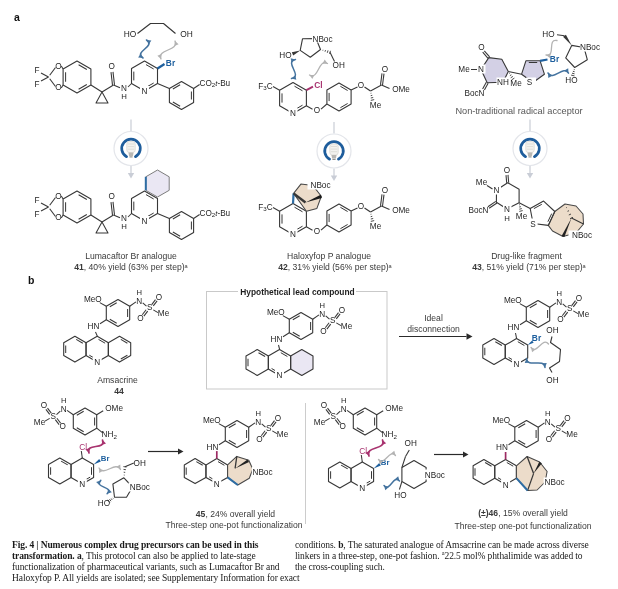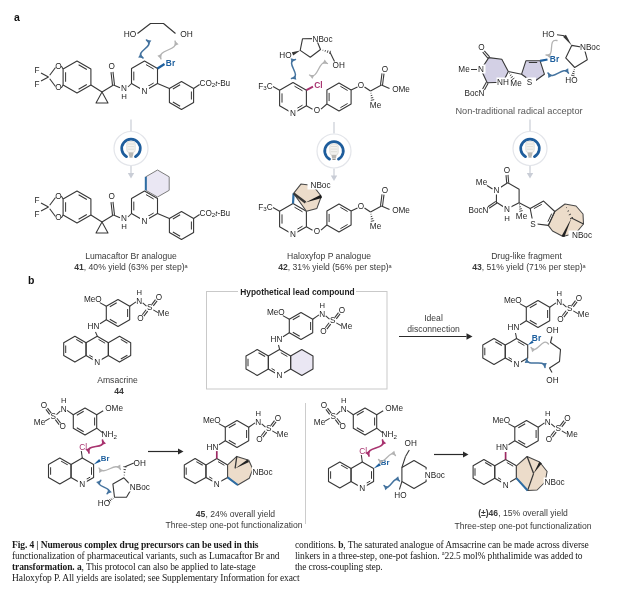--- a/index.html
+++ b/index.html
@@ -597,23 +597,23 @@
 <line x1="516.4" y1="478.2" x2="527.6" y2="490.5" stroke="#2e6da4" stroke-width="2.0" stroke-linecap="butt"></line>
 <rect x="543.6" y="477.5" width="26.0" height="9.5" fill="#fff"></rect>
 <text x="544.6" y="485.4" font-family="&quot;Liberation Sans&quot;, sans-serif" font-size="8.2" fill="#252525" font-weight="normal" text-anchor="start">NBoc</text>
 <line x1="505.6" y1="459.5" x2="505.6" y2="452.0" stroke="#9d2a63" stroke-width="1.7" stroke-linecap="butt"></line>
 <text x="523.0" y="515.8" font-family="&quot;Liberation Sans&quot;, sans-serif" font-size="8.6" fill="#3a3a3a" font-weight="normal" text-anchor="middle"><tspan font-weight="bold">(±)46</tspan>, 15% overall yield</text>
 <text x="523.0" y="528.5" font-family="&quot;Liberation Sans&quot;, sans-serif" font-size="8.6" fill="#3a3a3a" font-weight="normal" text-anchor="middle">Three-step one-pot functionalization</text>
 </svg>
 <div class="cap">
 <div style="position:absolute;left:12px;top:540.3px;width:300px;">
 <div style="height:10.95px;overflow:hidden;white-space:nowrap;"><b>Fig. 4 | Numerous complex drug precursors can be used in this</b></div>
+<div style="height:10.95px;overflow:hidden;white-space:nowrap;"><b>transformation. a</b>, This protocol can also be applied to late-stage</div>
 <div style="height:10.95px;overflow:hidden;white-space:nowrap;">functionalization of pharmaceutical variants, such as Lumacaftor Br and</div>
-<div style="height:10.95px;overflow:hidden;white-space:nowrap;"><b>transformation. a</b>, This protocol can also be applied to late-stage</div>
 <div style="height:10.95px;overflow:hidden;white-space:nowrap;">Haloxyfop P. All yields are isolated; see Supplementary Information for exact</div>
 </div>
 <div style="position:absolute;left:295px;top:540.3px;width:300px;">
 <div style="height:10.95px;overflow:hidden;white-space:nowrap;">conditions. <b>b</b>, The saturated analogue of Amsacrine can be made across diverse</div>
 <div style="height:10.95px;overflow:hidden;white-space:nowrap;">linkers in a three-step, one-pot fashion. <sup>a</sup>22.5&nbsp;mol% phthalimide was added to</div>
-<div style="height:10.95px;overflow:hidden;white-space:nowrap;">the cross-coupling step.</div>
+<div style="height:10.95px;overflow:hidden;white-space:nowrap;">the cross-coupling such.</div>
 </div>
 </div>
 </div>
 
 </body></html>

